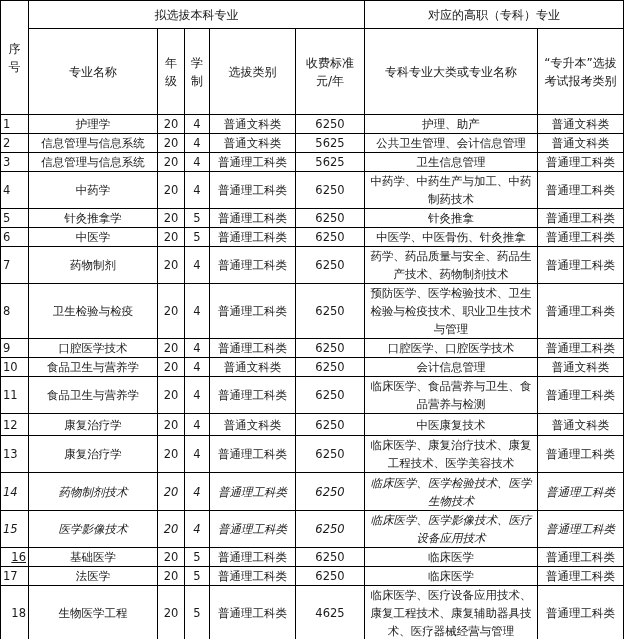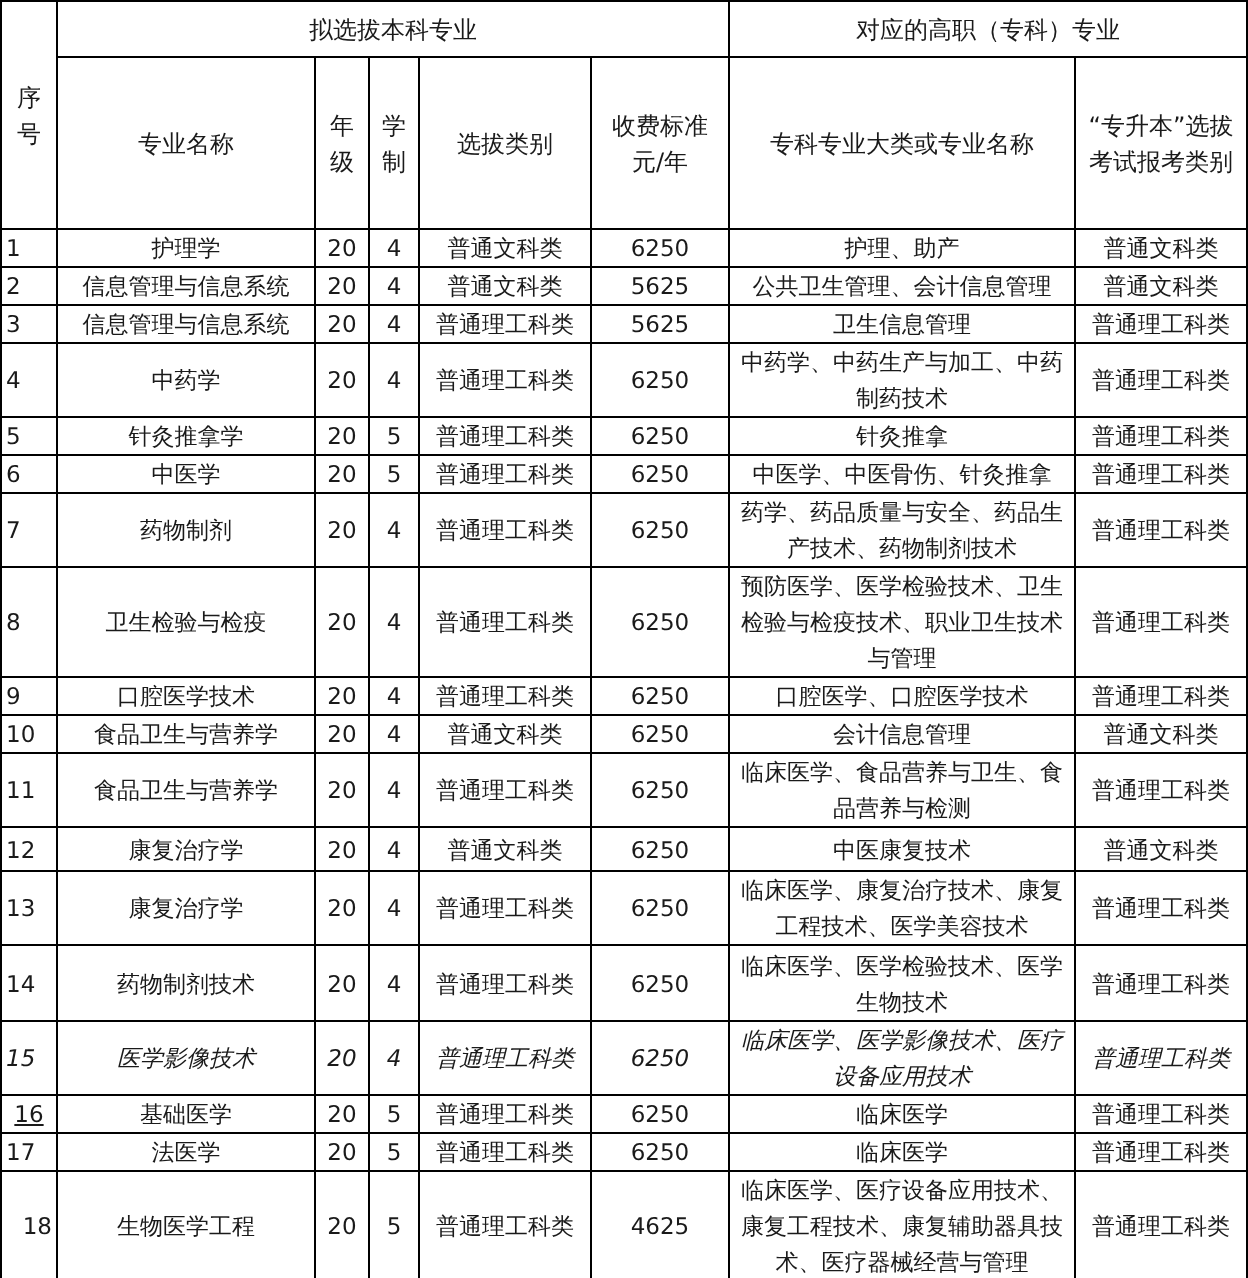--- a/index.html
+++ b/index.html
@@ -161,42 +161,42 @@
       <tr style="height: 37px;">
         <td style="text-align: left;">13</td>
         <td>康复治疗学</td>
         <td>20</td>
         <td>4</td>
         <td>普通理工科类</td>
         <td>6250</td>
         <td class="wrapcell">临床医学、康复治疗技术、康复工程技术、医学美容技术</td>
         <td>普通理工科类</td>
       </tr>
-      <tr style="height: 38px;">
+      <tr style="height: 38px; font-style: italic;">
         <td style="text-align: left;">14</td>
         <td>药物制剂技术</td>
         <td>20</td>
         <td>4</td>
         <td>普通理工科类</td>
         <td>6250</td>
         <td class="wrapcell">临床医学、医学检验技术、医学生物技术</td>
         <td>普通理工科类</td>
       </tr>
       <tr style="height: 37px; font-style: italic;">
         <td style="text-align: left;">15</td>
         <td>医学影像技术</td>
         <td>20</td>
         <td>4</td>
         <td>普通理工科类</td>
         <td>6250</td>
         <td class="wrapcell">临床医学、医学影像技术、医疗设备应用技术</td>
         <td>普通理工科类</td>
       </tr>
       <tr style="height: 19px;">
-        <td style="text-align: center; text-decoration: underline;">16</td>
+        <td style="text-align: right; text-decoration: underline;">16</td>
         <td>基础医学</td>
         <td>20</td>
         <td>5</td>
         <td>普通理工科类</td>
         <td>6250</td>
         <td class="wrapcell">临床医学</td>
         <td>普通理工科类</td>
       </tr>
       <tr style="height: 18px;">
         <td style="text-align: left;">17</td>

